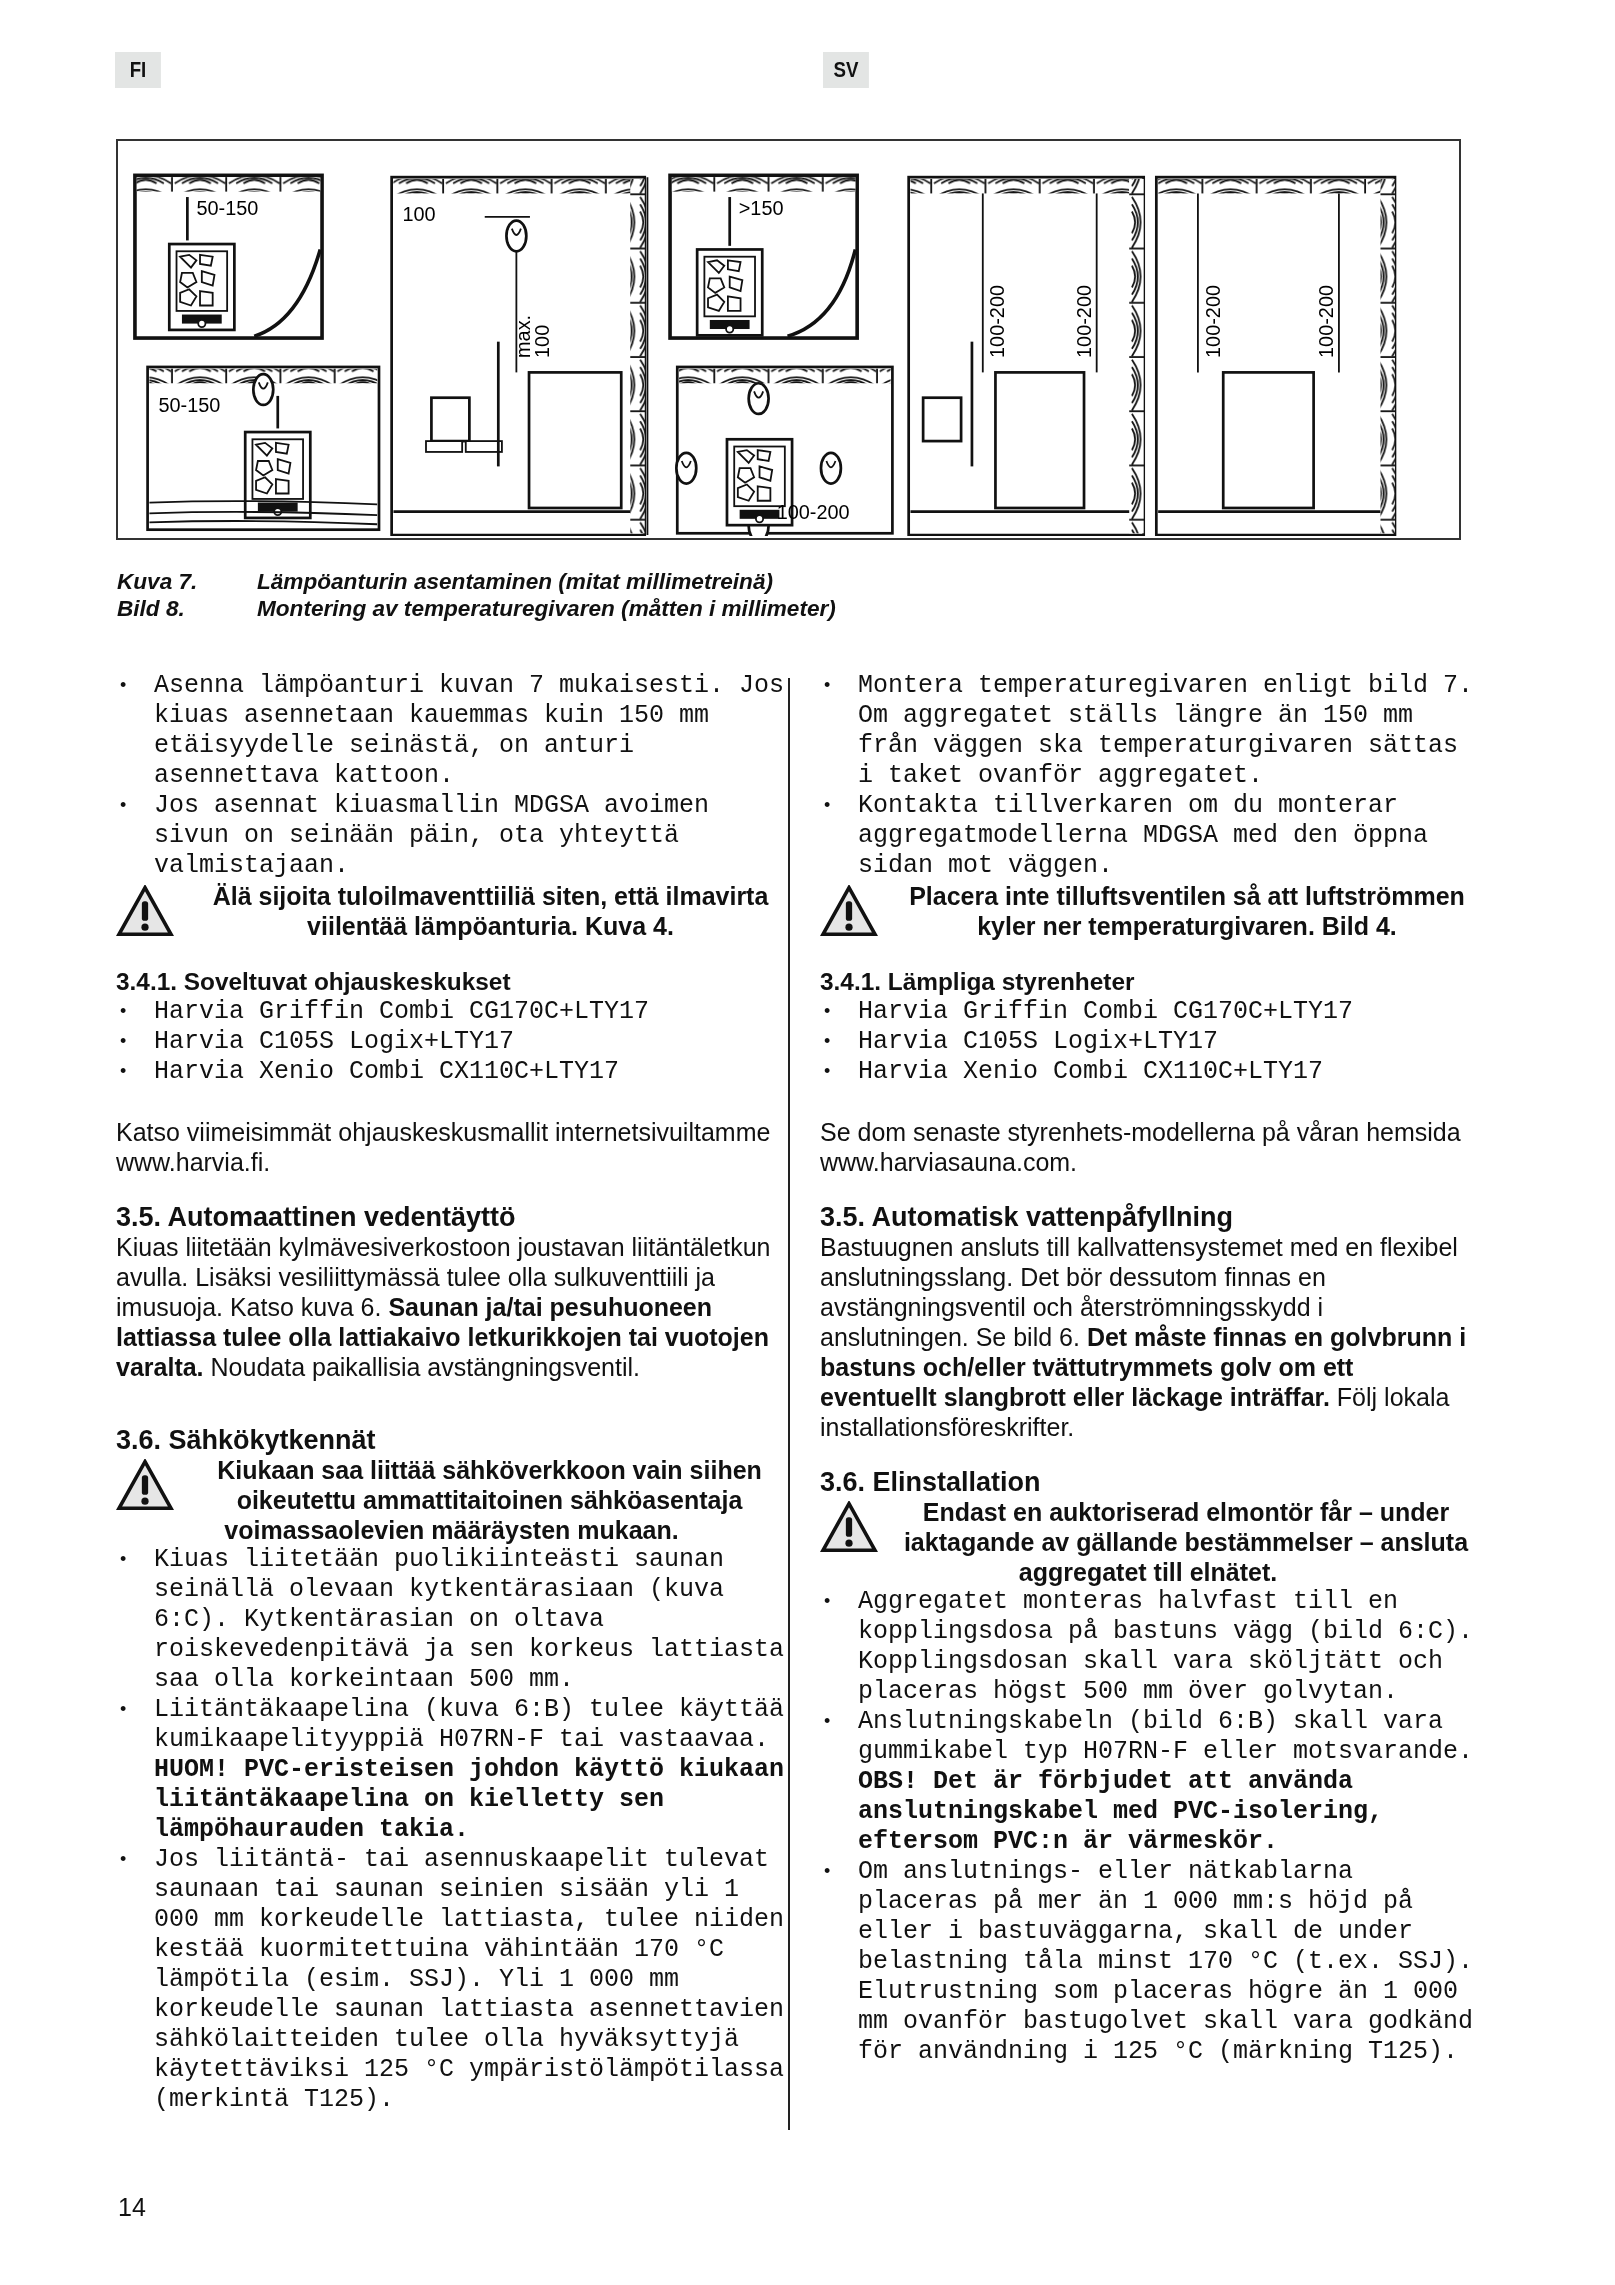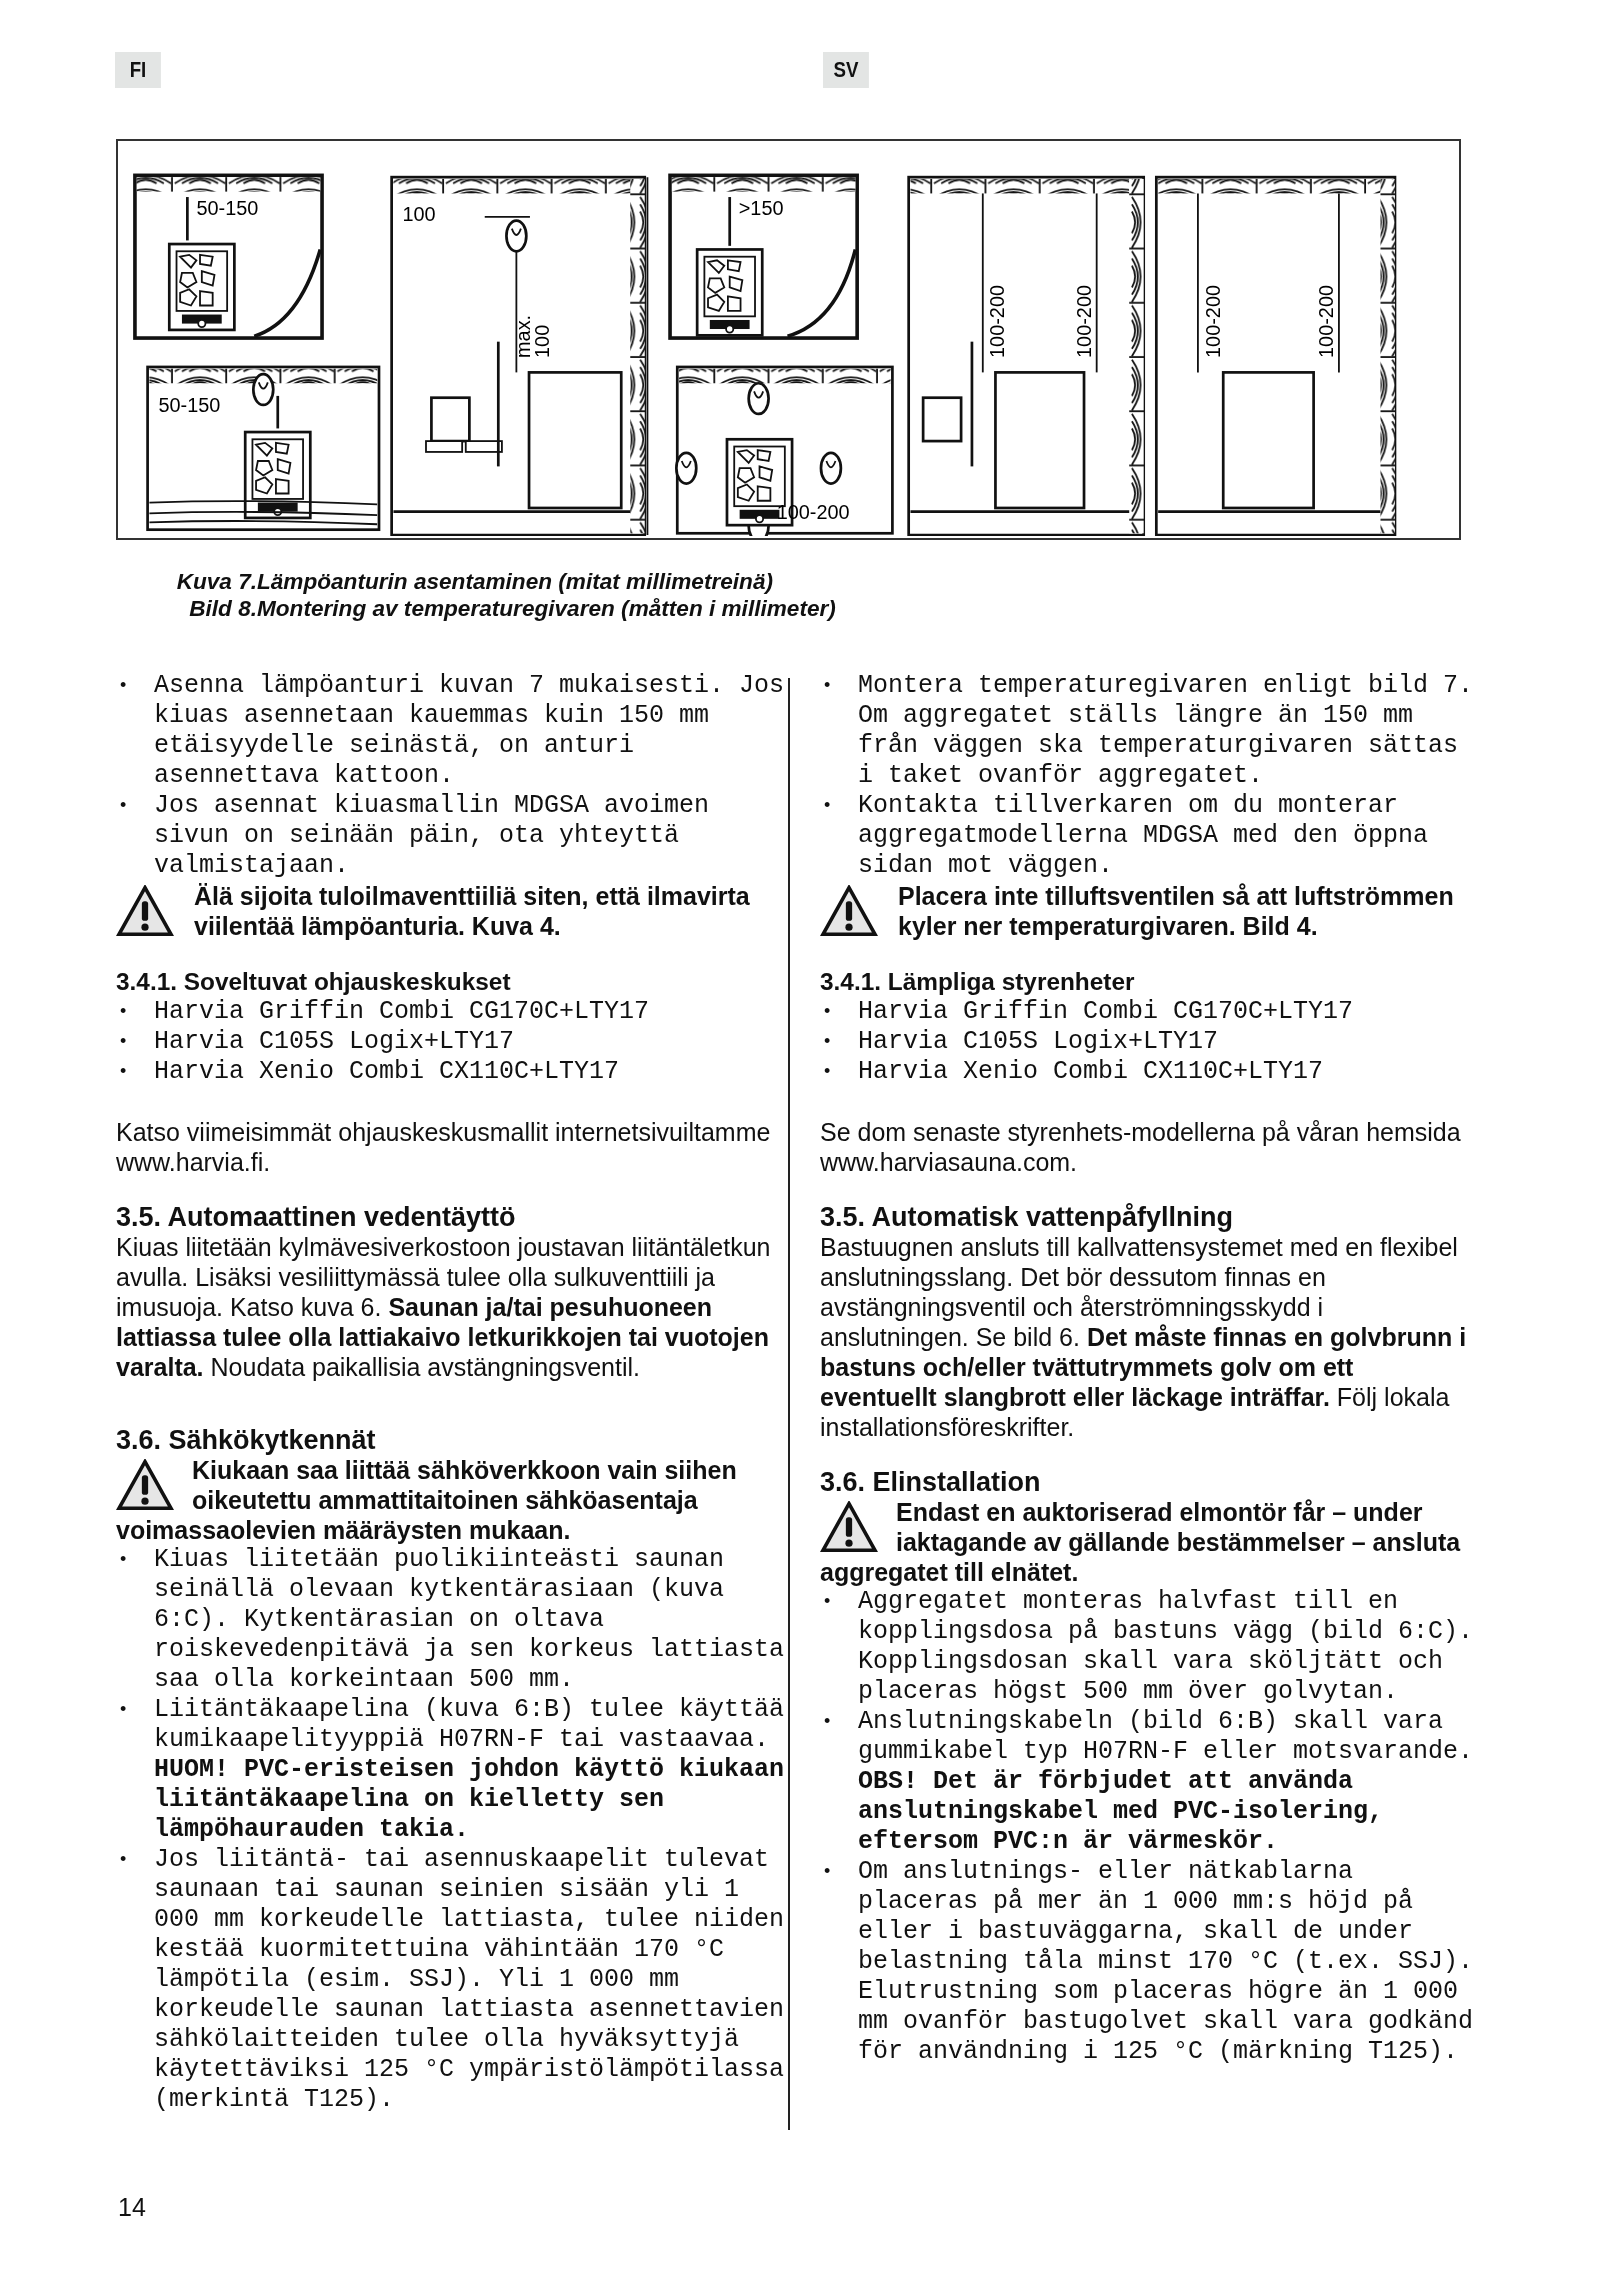--- a/index.html
+++ b/index.html
@@ -5,29 +5,29 @@
   html, body { margin:0; padding:0; background:#ffffff; }
   body { width:1616px; height:2285px; position:relative; overflow:hidden;
          font-family:"Liberation Sans", sans-serif; color:#111; }
   .lang-tab { position:absolute; top:52px; height:36px; background:#e3e5e4;
               font-weight:bold; font-size:22px; line-height:36px; text-align:center;
               transform:scaleX(0.85); transform-origin:left; }
   .figure-box { position:absolute; left:116px; top:139px; width:1345px; height:401px;
                 border:2.7px solid #333; box-sizing:border-box; }
   .caption { position:absolute; left:117px; font-style:italic; font-weight:bold;
              font-size:22.6px; line-height:27px; }
-  .caption .num { display:inline-block; width:140px;text-align:right; }
+  .caption .num { display:inline-block; width:140px; }
   .col { position:absolute; top:671px; font-size:25px; line-height:30px; }
   .col.left { left:116px; width:671px; }
   .col.right { left:820px; width:656px; }
   .divider { position:absolute; left:788px; top:678px; width:1.8px; height:1452px; background:#222; }
   .bullets { list-style:none; margin:0; padding:0;font-family:Liberation Mono, monospace; }
   .bullets li { position:relative; padding-left:38px; }
   .bullets li::before { content:"•"; position:absolute; left:1.8px; top:0; font-size:18px; }
-  .warn { position:relative; padding-left:78px; font-weight:bold; min-height:61px; }
+  .warn { position:relative; padding-left:78px; font-weight:bold; min-height:61px;text-align:center; }
   .warn.flow { padding-left:0; }
   .warn .tri { position:absolute; left:0; top:3.6px; width:58px; height:52px; }
   .warn.flow .tri { position:static; float:left; margin:3.6px 18px 0 0; }
   .h-sub { font-weight:bold; font-size:24.4px; }
   .h-sec { font-weight:bold; font-size:27px; }
   .gap-s { height:30px; }
   .gap-m { height:25px; }
   .gap-l { height:43px; }
   p { margin:0; }
   .b { font-weight:bold; }

